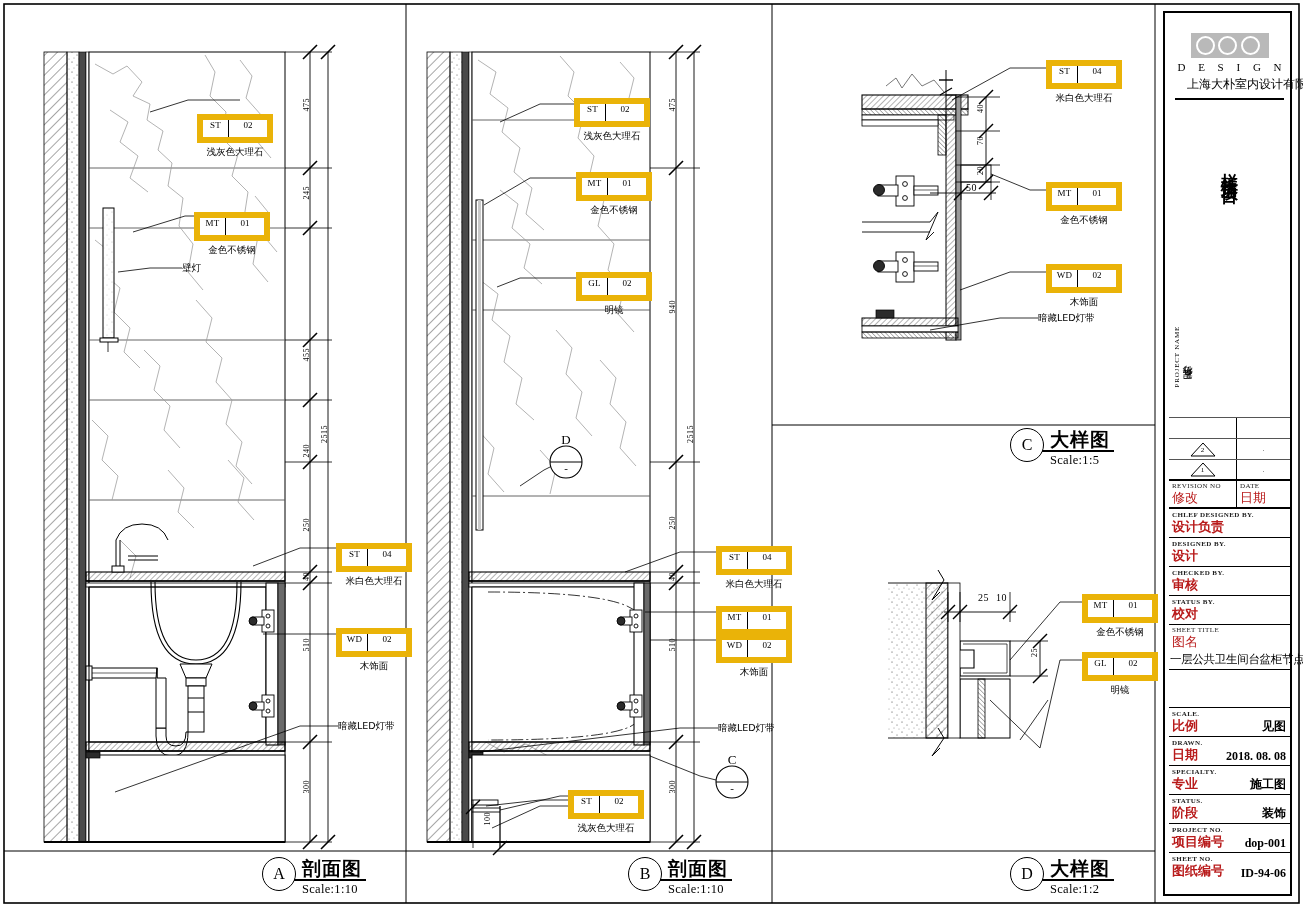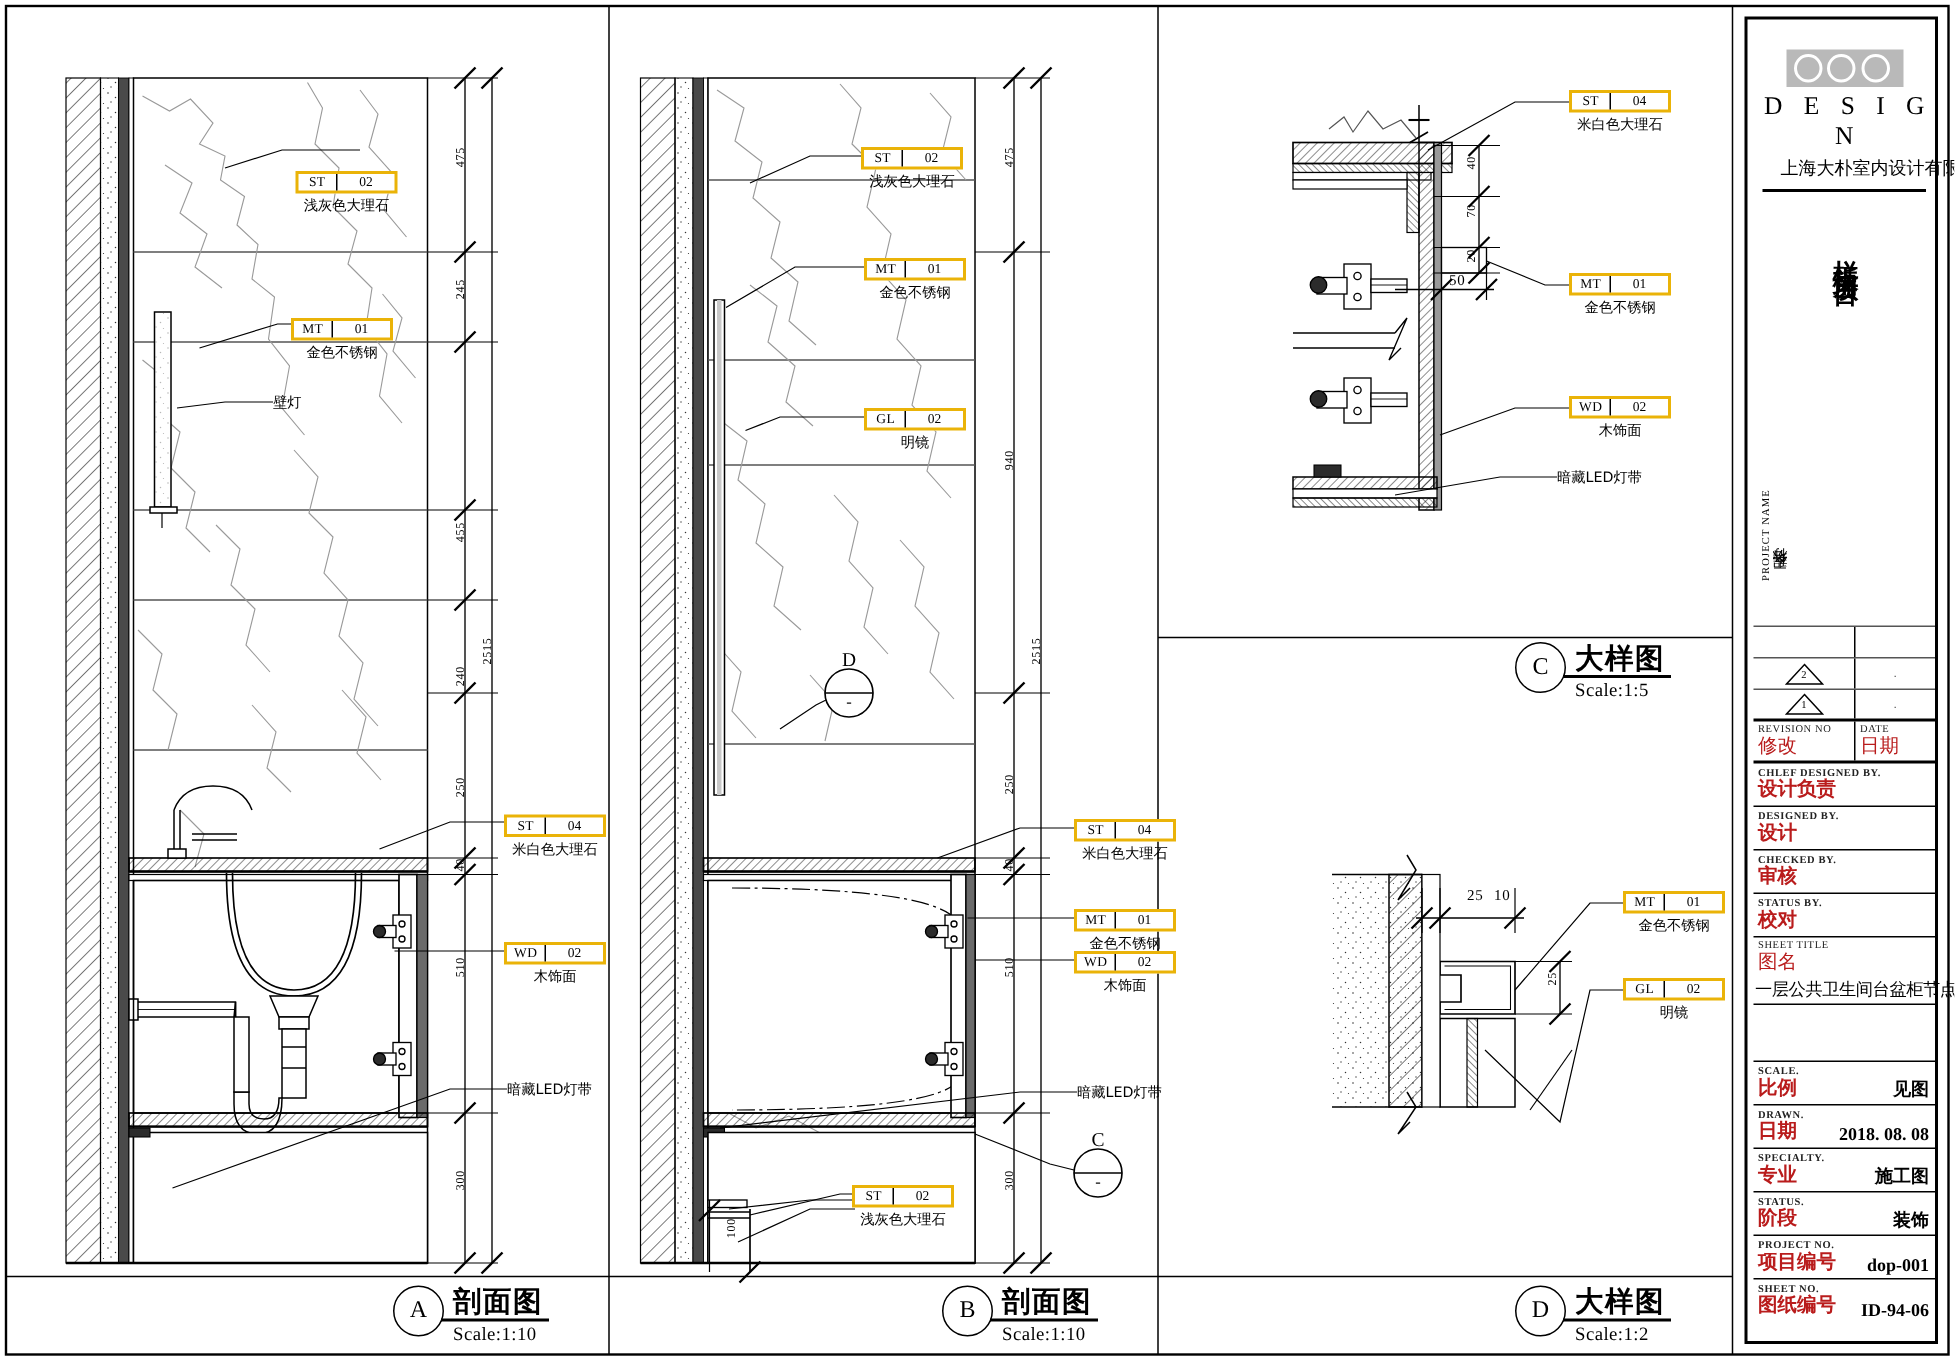--- a/index.html
+++ b/index.html
@@ -21,22 +21,22 @@
   }
   .abs { position: absolute; }
 
   
   .mtag {
     position: absolute;
     display: flex; flex-direction: column; align-items: center;
     font-family: "Liberation Serif", serif;
   }
   .mtag .boxes {
-    display: flex; border: 2px solid #eab308; background: #fff;
-    height: 15px; line-height: 11px;
+    display: flex; border: 6px solid #eab308; background: #fff;
+    height: 29px; line-height: 11px;
   }
   .mtag .bx1 {
     width: 26px; text-align: center; font-size: 9px;
     border-right: 1px solid #000; letter-spacing: .3px;
   }
   .mtag .bx2 { width: 38px; text-align: center; font-size: 9px; }
   .mtag .cn {
     font-size: 9.5px; color: #000; margin-top: 1px;
     white-space: nowrap; font-family: "DejaVu Sans", sans-serif;
   }
@@ -93,21 +93,21 @@
     background: #b9b9b9; position: relative;
   }
   .logo-mark i {
     position: absolute; top: 3px; width: 19px; height: 19px;
     border: 2px solid #ffffff; border-radius: 50%; box-sizing: border-box;
   }
   .logo-mark i:nth-child(1) { left: 5px; }
   .logo-mark i:nth-child(2) { left: 27px; }
   .logo-mark i:nth-child(3) { left: 50px; }
   .logo-d {
-    font-family: "Liberation Serif", serif; font-size: 17px;
+    font-family: "Liberation Serif", serif; font-size: 11px;
     letter-spacing: 5px; margin-top: 3px; padding-left: 5px; color: #000;
   }
   .logo-cn {
     font-size: 12px; margin-top: 3px; color: #000; white-space: nowrap; margin-left: 18px;
   }
   .logo-rule { border-bottom: 2px solid #000; margin: 5px 6px 0 6px; }
 
   .proj-area { position: absolute; left: 0; top: 112px; width: 121px; height: 288px; }
   .proj-name-v {
     position: absolute; left: 50px; top: 30px;

